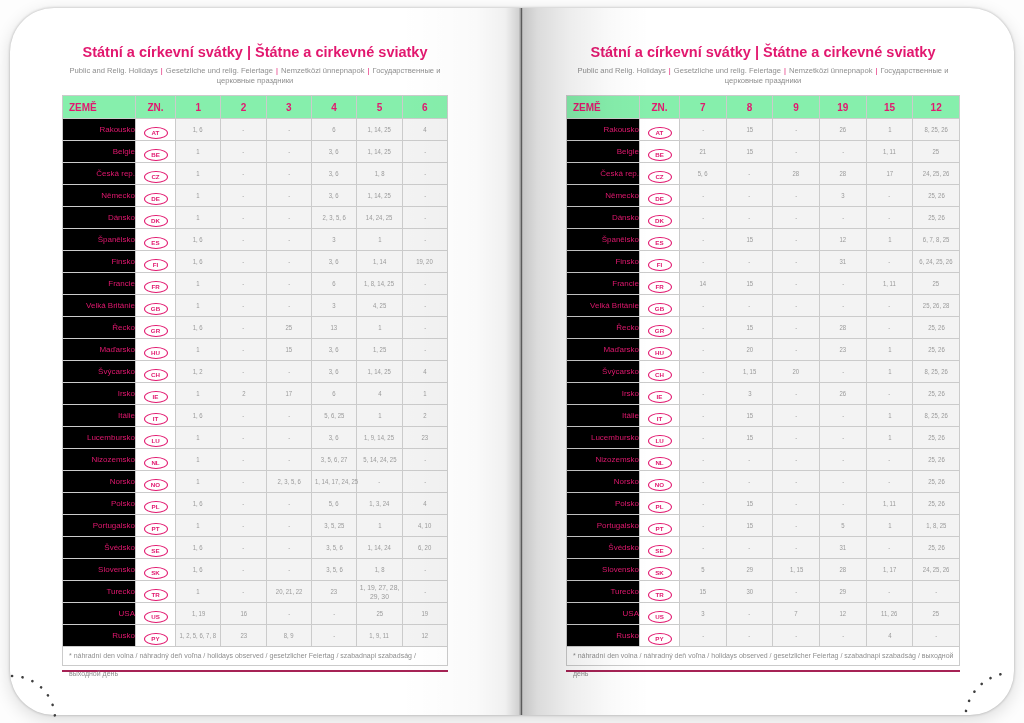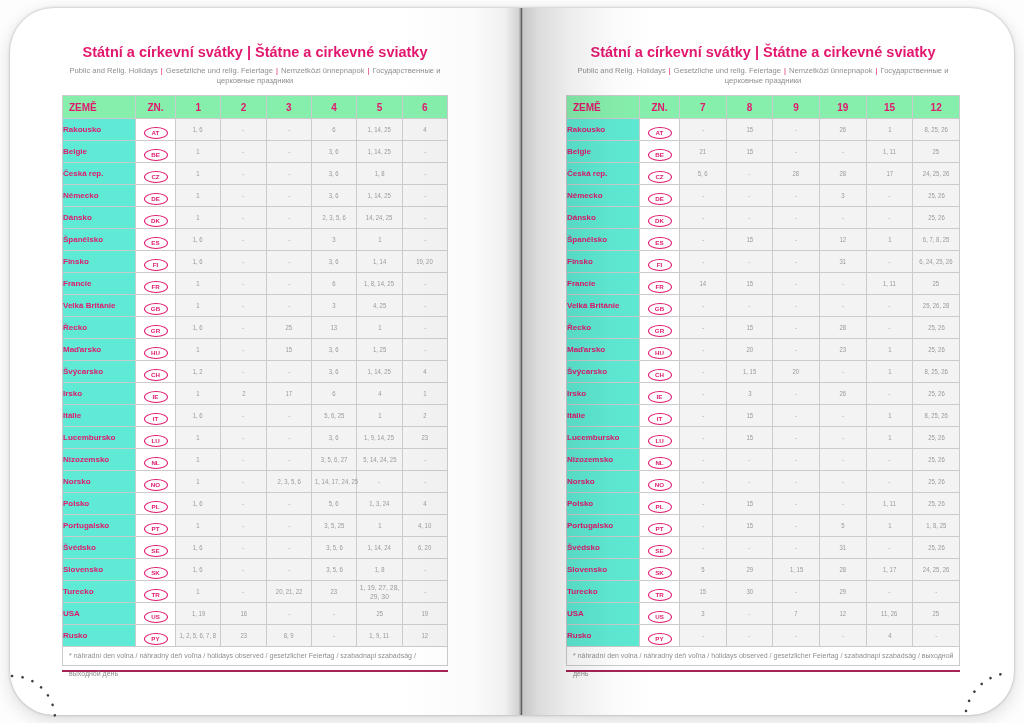--- a/index.html
+++ b/index.html
@@ -18,21 +18,21 @@
   .page.right{left:556px;width:394px;}
   .page-title{color:#e2186f;font-size:14.5px;font-weight:bold;text-align:center;line-height:17px;}
   .page-subtitle{margin-top:5px;color:#8e8e8e;font-size:7.6px;text-align:center;line-height:10px;letter-spacing:0;}
   .page-subtitle .pipe{color:#e2186f;margin:0 3px;}
   table.holidays{margin-top:9px;width:100%;border-collapse:collapse;table-layout:fixed;}
   table.holidays col.c-country{width:73px;}
   table.holidays col.c-code{width:40px;}
   table.holidays th,table.holidays td{border:1px solid #cbcbcb;padding:0;vertical-align:middle;}
   table.holidays thead th{height:22px;background:#86efac;color:#e2186f;font-size:10px;font-weight:bold;text-align:center;}
   table.holidays thead th.h-country{text-align:left;padding-left:6px;}
-  td.name{height:21px;background:#5eead4;color:#e2186f;font-size:8px;font-weight:bold;text-align:left;padding-left:6px;}
+  td.name{height:21px;background:#000000;color:#e2186f;font-size:8px;font-weight:normal;text-align:right;padding-left:6px;}
   td.code{background:#ffffff;text-align:center;}
   td.val{background:#f3f3f3;color:#9a9a9a;font-size:6.8px;text-align:center;line-height:9px;}
   td.val>span{display:inline-block;white-space:nowrap;transform:scaleX(0.88);}
   td.val.wrap>span{white-space:normal;transform:none;max-width:42px;}
   .zn-badge{display:inline-block;border:1px solid #e2186f;border-radius:50%;color:#e2186f;
     font-size:6.2px;font-weight:bold;line-height:8px;padding:1px 5px;min-width:12px;text-align:center;}
   .footnote{border:1px solid #cbcbcb;margin-top:-1px;height:18px;line-height:18px;
     color:#8e8e8e;font-size:7px;text-align:left;padding-left:6px;background:#ffffff;}
   .bottom-rule{margin-top:4px;height:2px;background:#a62355;}
   .dots-svg{position:absolute;left:0;top:0;pointer-events:none;}

